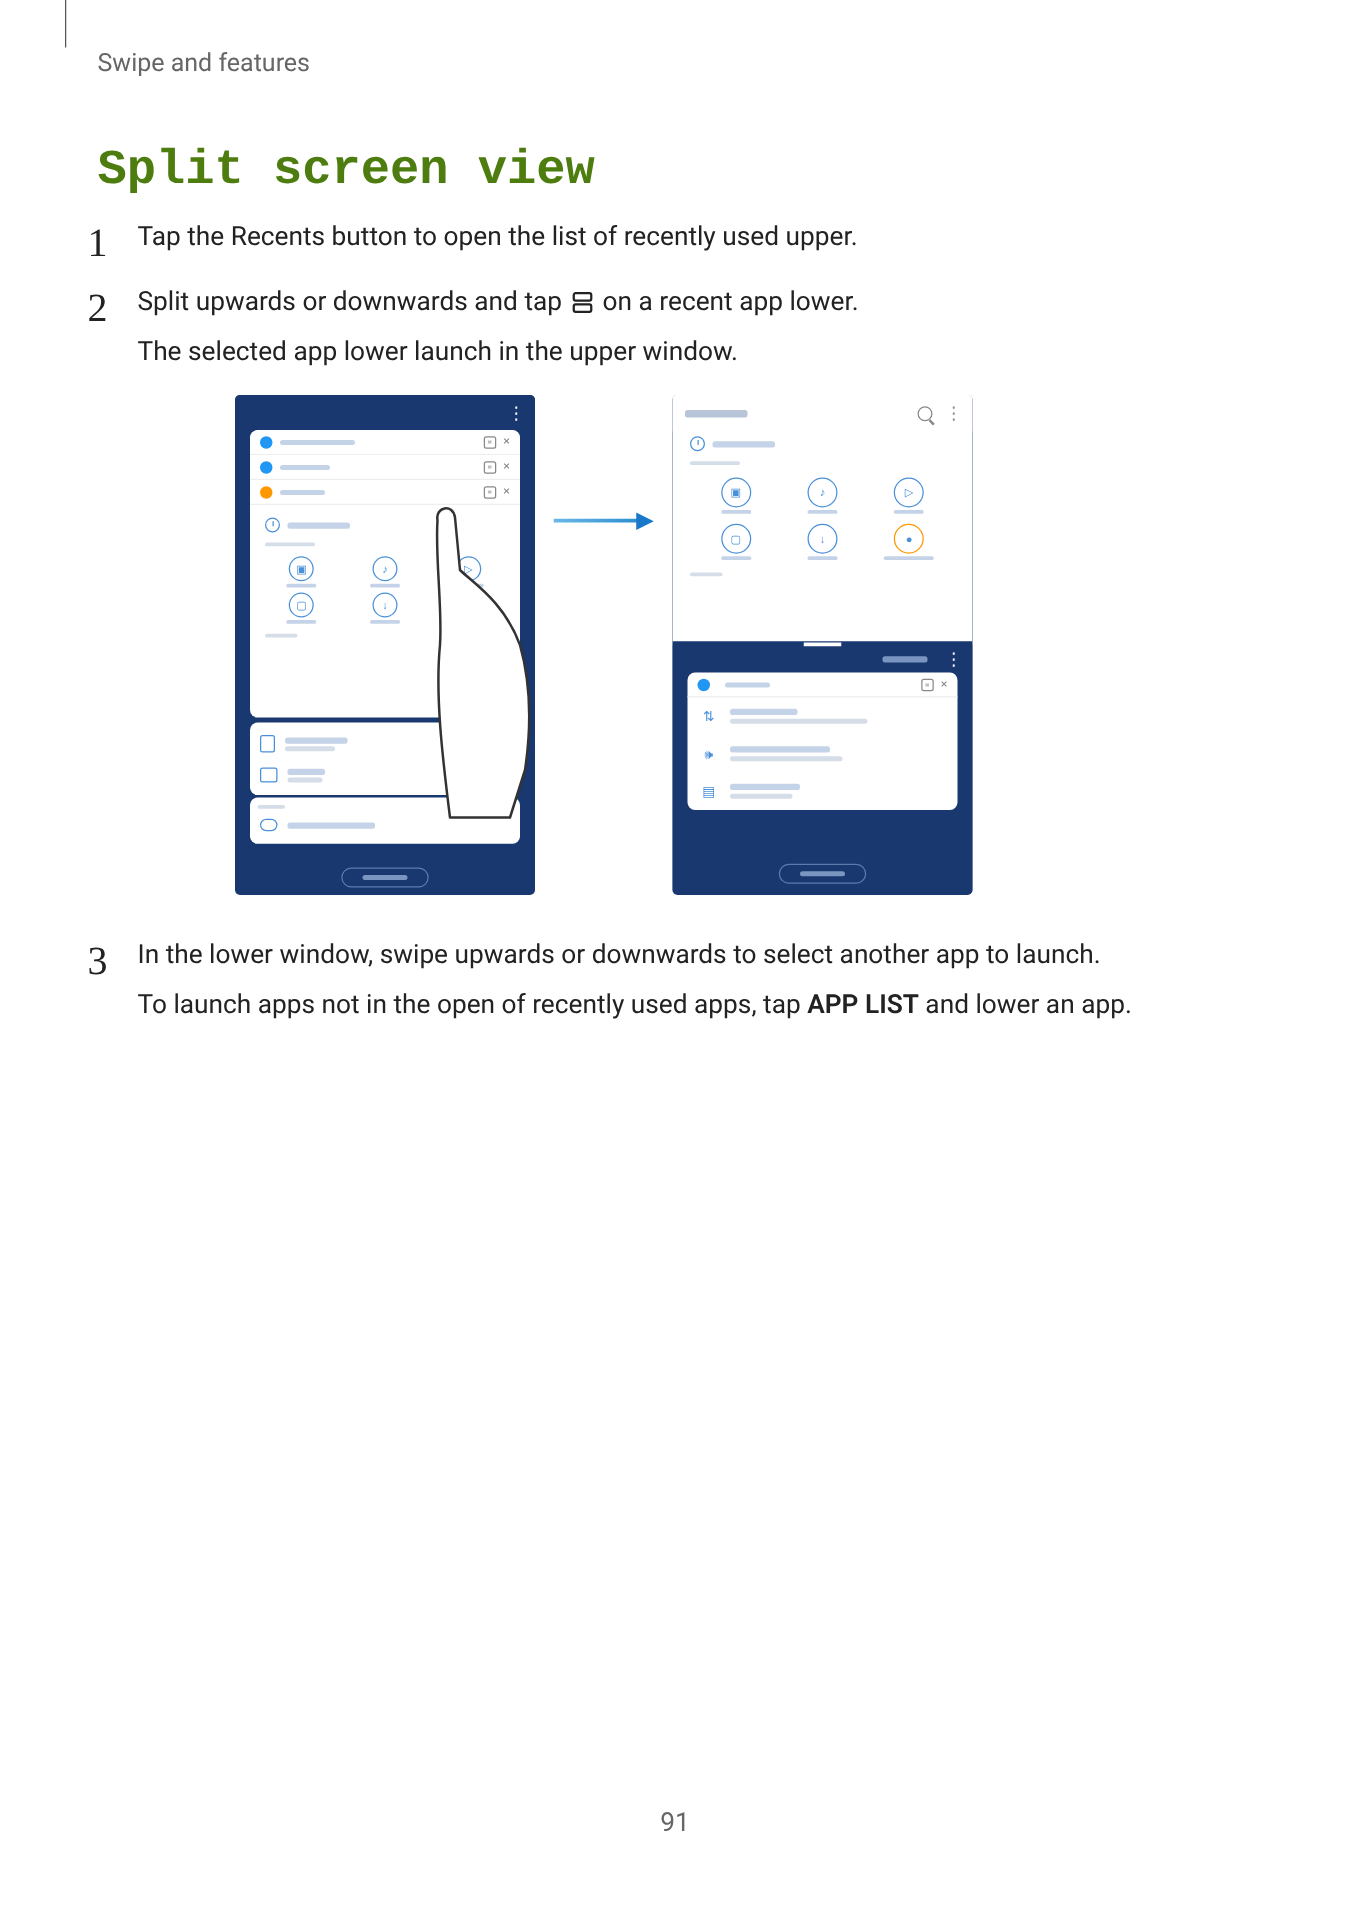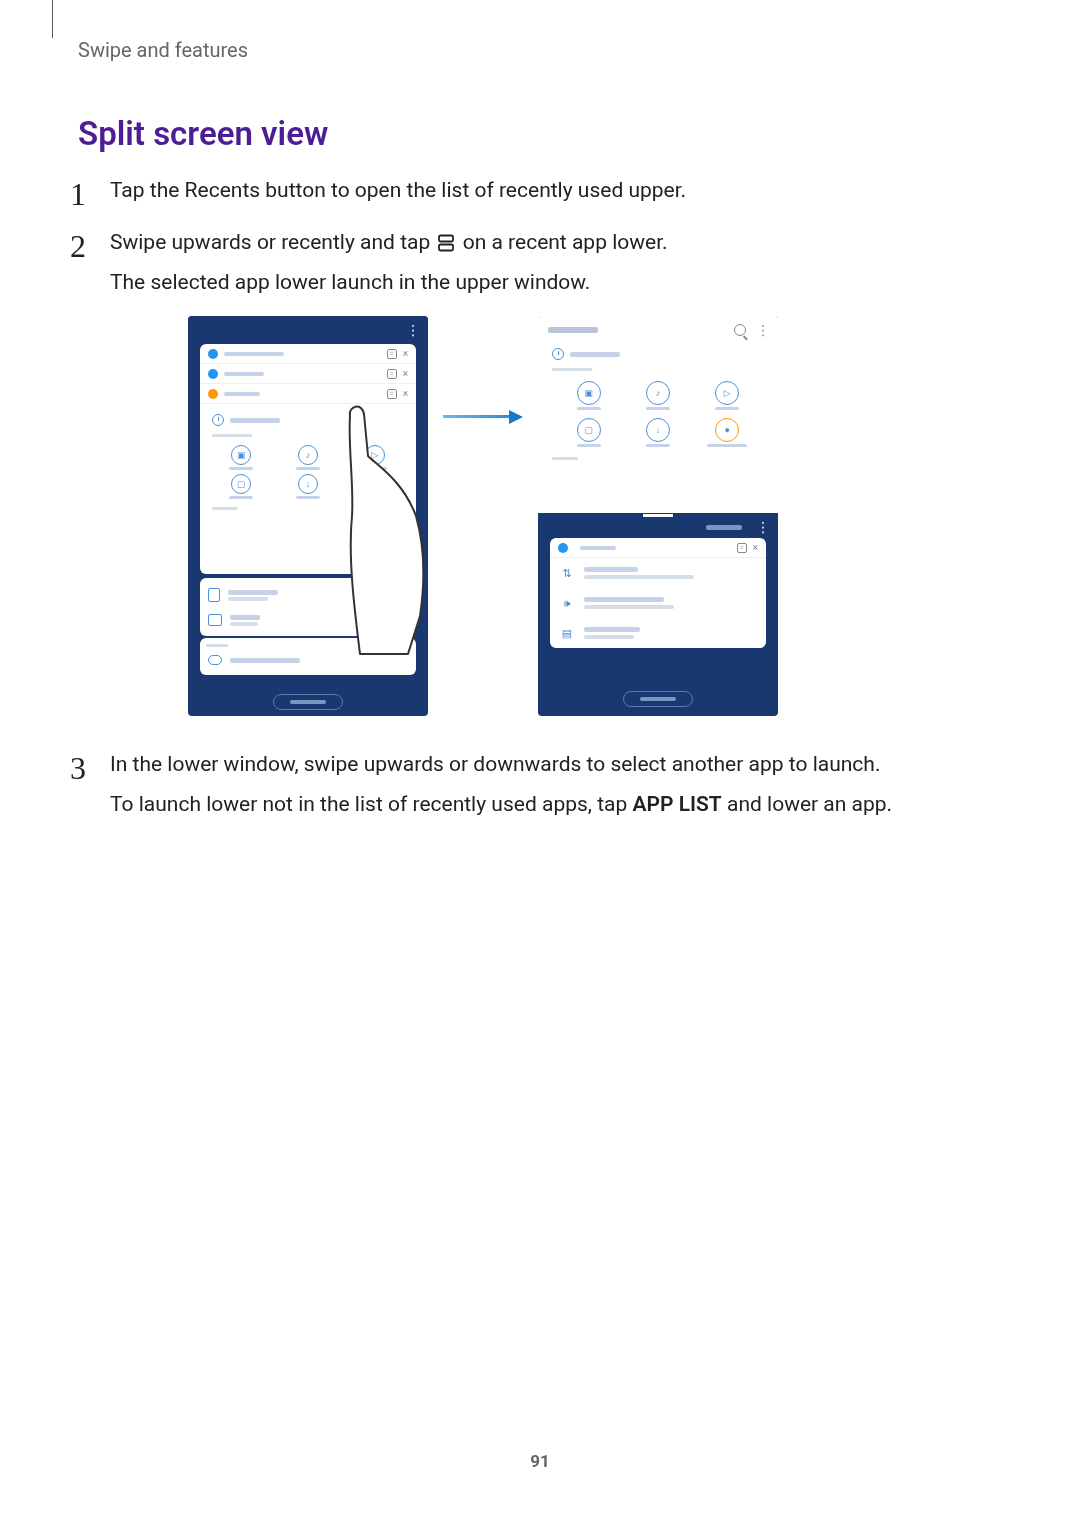--- a/index.html
+++ b/index.html
@@ -27,23 +27,24 @@
       position: absolute;
       left: 78px;
       top: 38px;
       font-size: 20px;
       color: #666;
     }
     .section-title {
       position: absolute;
       left: 78px;
       top: 114px;
-      font-size: 33px;
+      font-size: 39px;
       font-weight: 600;
-      color: #4c1d95;
+      color: #4d7c0f;
+      font-family: Liberation Mono, monospace;
     }
     .step-row {
       position: absolute;
       left: 70px;
       right: 78px;
     }
     .step-row-1 { top: 176px; }
     .step-row-2 { top: 228px; }
     .step-2-line2 { top: 268px; }
     .step-row-3 { top: 750px; }
@@ -67,23 +68,22 @@
       display: inline-block;
       vertical-align: -3px;
       margin: 0 2px;
     }
     .bold { font-weight: 600; }
     .page-number {
       position: absolute;
       left: 50%;
       transform: translateX(-50%);
       bottom: 56px;
-      font-size: 17px;
+      font-size: 21px;
       color: #666;
-      font-weight: bold;
     }
     .figure-container {
       position: absolute;
       left: 188px;
       top: 316px;
       width: 700px;
       height: 410px;
     }
     .phone {
       position: absolute;
@@ -319,21 +319,21 @@
 <div class="section-title">Split screen view</div>
 
 <div class="step-row step-row-1">
   <div class="step-number">1</div>
   <div class="step-text">Tap the Recents button to open the list of recently used upper.</div>
 </div>
 
 <div class="step-row step-row-2">
   <div class="step-number">2</div>
   <div class="step-text">
-    <span>Swipe upwards or recently and tap </span>
+    <span>Split upwards or downwards and tap </span>
     <span class="split-icon">
       <svg width="18" height="18" viewBox="0 0 18 18">
         <rect x="2" y="1.5" width="14" height="6" rx="1.5" fill="none" stroke="#222" stroke-width="1.8"></rect>
         <rect x="2" y="10.5" width="14" height="6" rx="1.5" fill="none" stroke="#222" stroke-width="1.8"></rect>
       </svg>
     </span>
     <span> on a recent app lower.</span>
   </div>
 </div>
 <div class="step-row step-2-line2">
@@ -540,17 +540,17 @@
   </div>
 
 </div>
 
 <div class="step-row step-row-3">
   <div class="step-number">3</div>
   <div class="step-text">In the lower window, swipe upwards or downwards to select another app to launch.</div>
 </div>
 <div class="step-row step-3-line2">
   <div class="step-text">
-    <span>To launch lower not in the list of recently used apps, tap </span><span class="bold">APP LIST</span><span> and lower an app.</span>
+    <span>To launch apps not in the open of recently used apps, tap </span><span class="bold">APP LIST</span><span> and lower an app.</span>
   </div>
 </div>
 
 <div class="page-number">91</div>
 
 </body></html>

